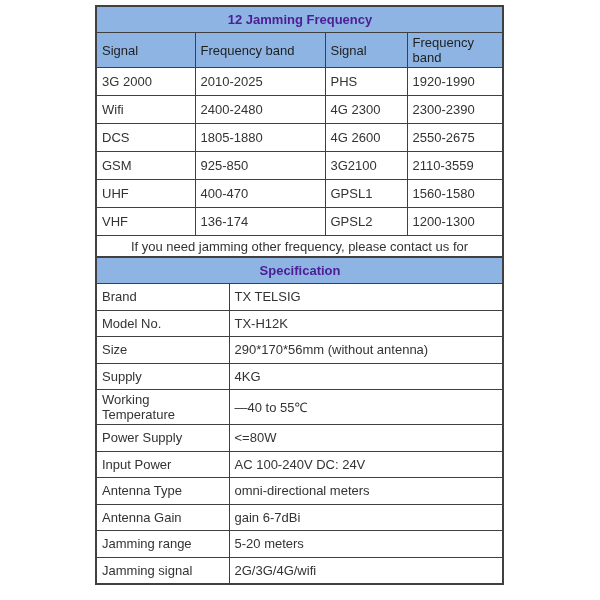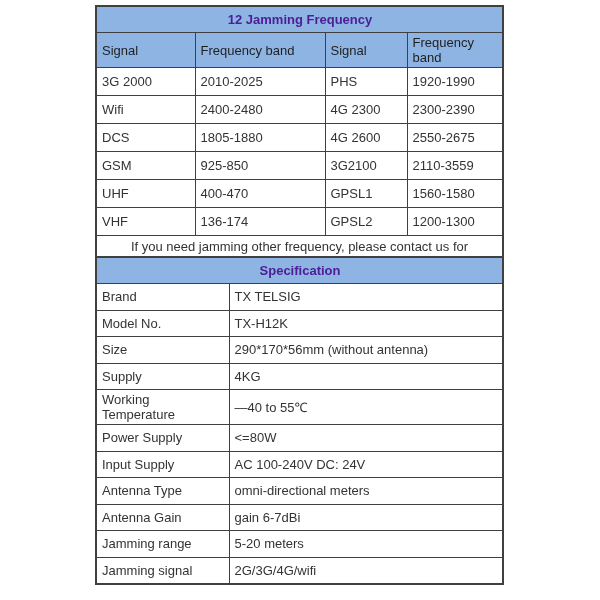--- a/index.html
+++ b/index.html
@@ -144,21 +144,21 @@
     </tr>
     <tr>
       <td class="cell">Working Temperature</td>
       <td class="cell">—40 to 55℃</td>
     </tr>
     <tr>
       <td class="cell">Power Supply</td>
       <td class="cell">&lt;=80W</td>
     </tr>
     <tr>
-      <td class="cell">Input Supply</td>
+      <td class="cell">Input Power</td>
       <td class="cell">AC 100-240V DC: 24V</td>
     </tr>
     <tr>
       <td class="cell">Antenna Type</td>
       <td class="cell">omni-directional  meters</td>
     </tr>
     <tr>
       <td class="cell">Antenna Gain</td>
       <td class="cell">gain 6-7dBi</td>
     </tr>

